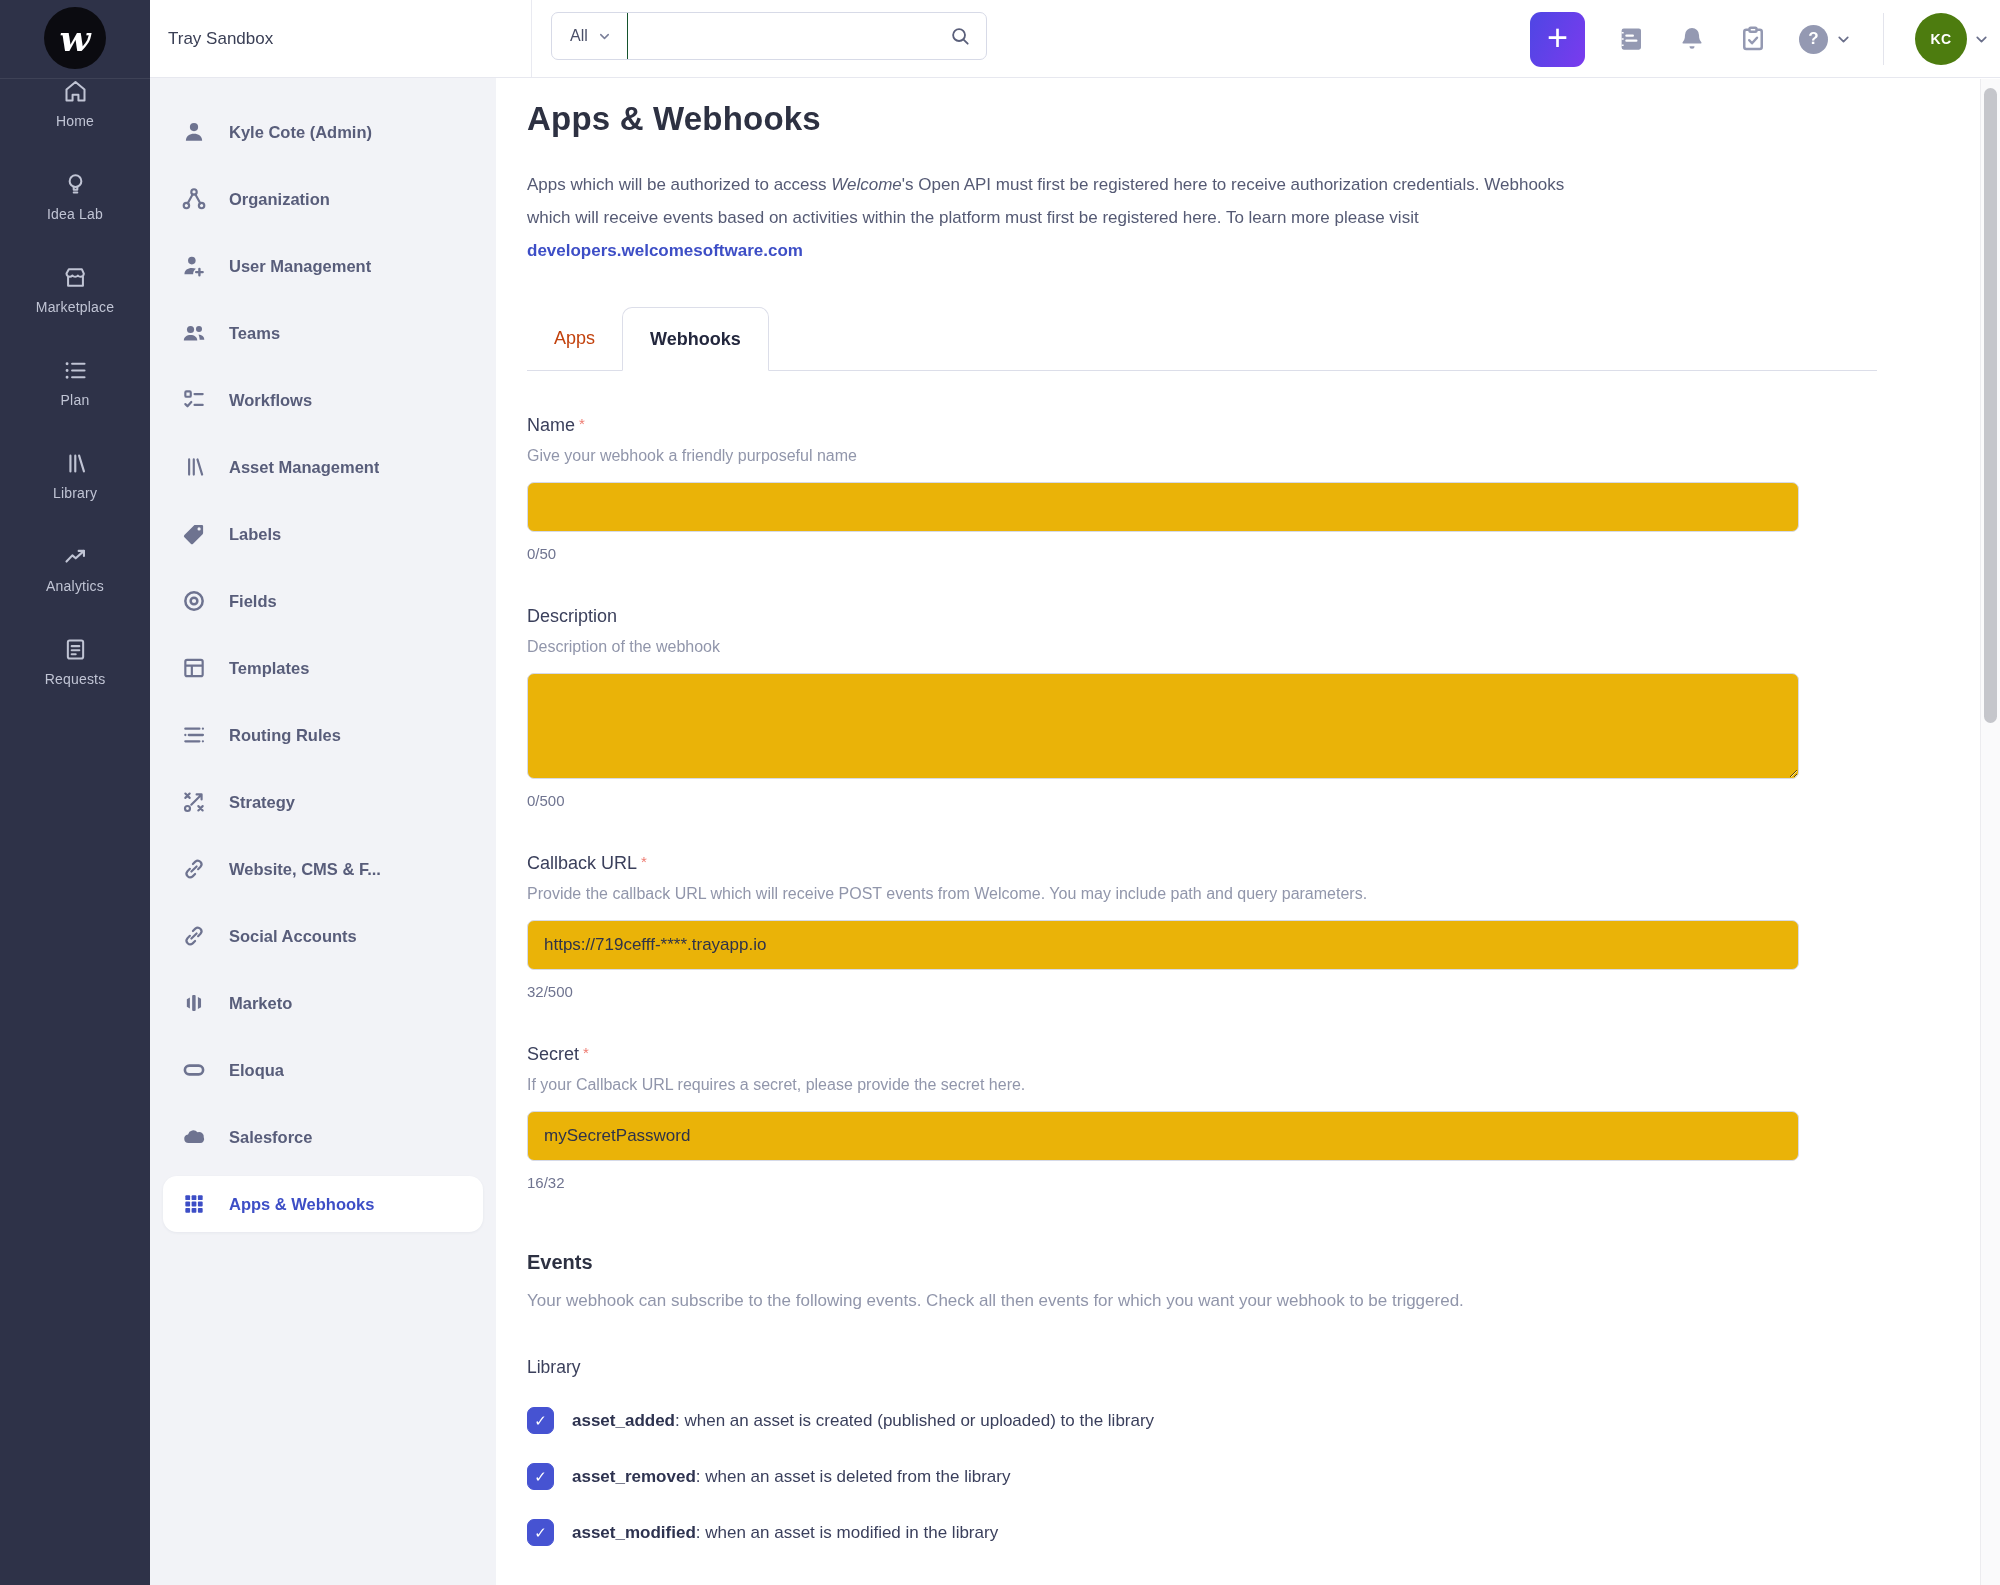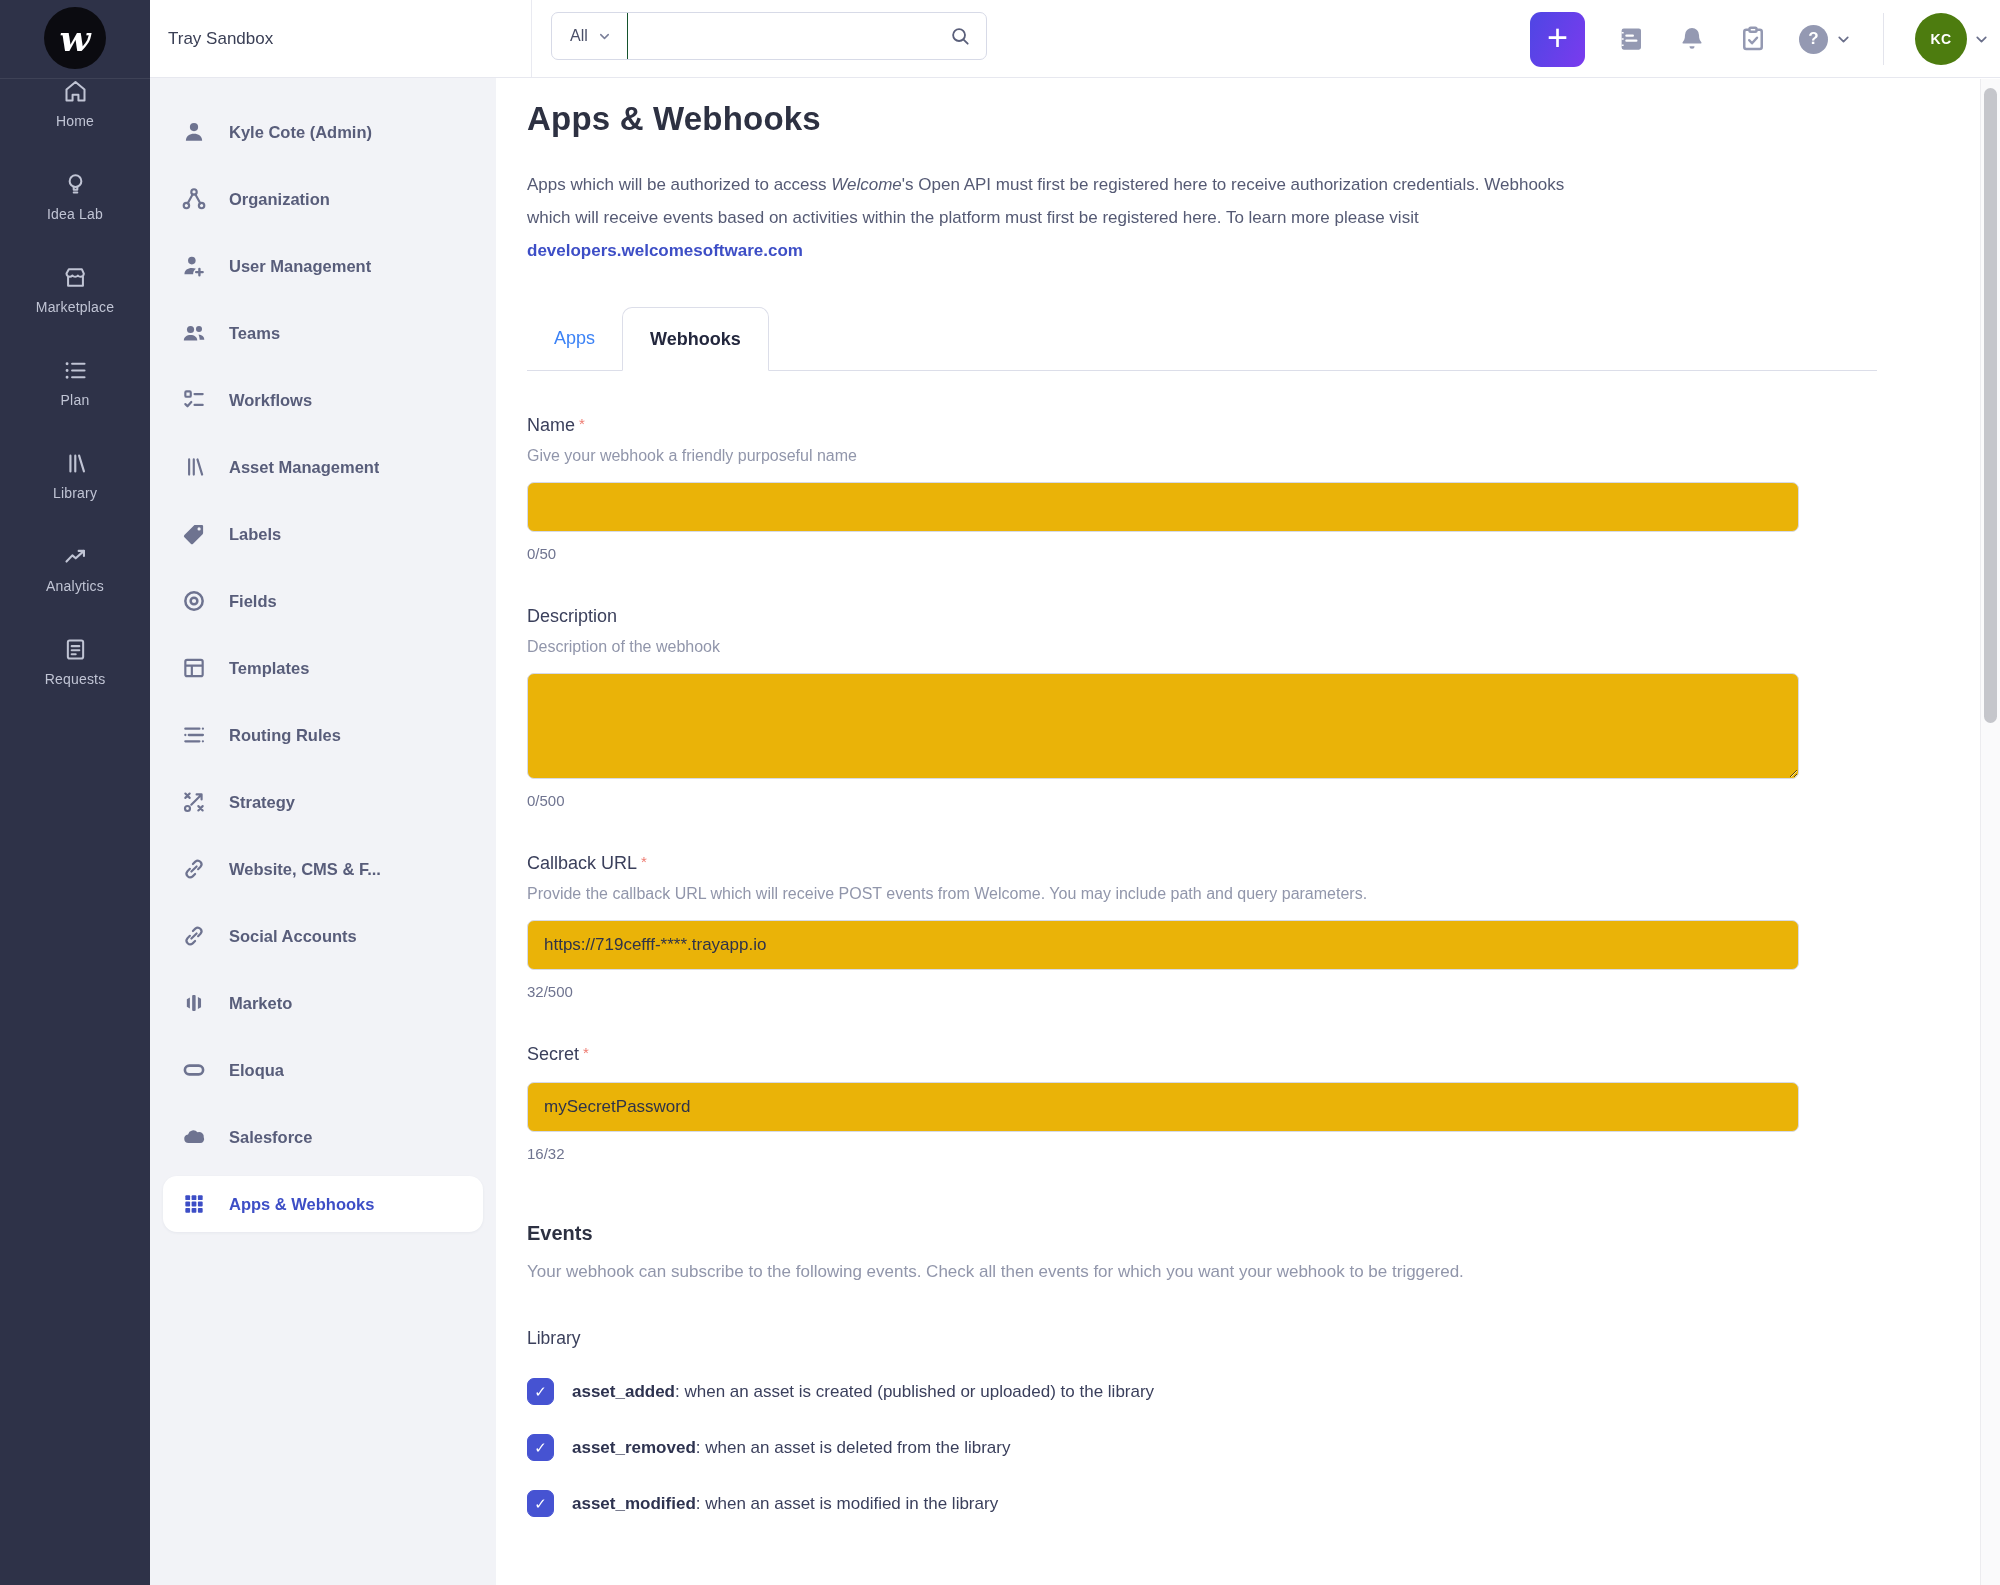--- a/index.html
+++ b/index.html
@@ -62,21 +62,21 @@
   
   .main { position:absolute; left:496px; top:78px; right:20px; bottom:0; background:#fff; overflow:hidden; z-index:1; }
   .content { margin:22px 0 0 31px; width:1350px; }
   .page-title { font-size:33px; color:#2D3142; margin:8px 0 30px; font-weight:700; letter-spacing:.2px; }
   .desc { font-size:17px; line-height:33px; color:#555A74; margin:0; }
   .desc em { font-style:italic; }
   .desc-link { display:block; font-size:17px; line-height:33px; font-weight:700; color:#3D4EC6;
     text-decoration:none; cursor:pointer; }
 
   .tabs { display:flex; align-items:flex-end; margin-top:38px; border-bottom:1px solid #DCDEE9; height:66px; }
-  .tab { padding:0 27px; font-size:18px; color:#3b82f6; display:flex; align-items:center; height:64px; cursor:pointer; }
+  .tab { padding:0 27px; font-size:18px; color:#c2410c; display:flex; align-items:center; height:64px; cursor:pointer; }
   .tab.active { background:#fff; border:1px solid #DCDEE9; border-bottom:1px solid #fff;
     border-radius:10px 10px 0 0; margin-bottom:-1px; color:#23273D; font-weight:700; }
 
   .field { margin-top:44px; }
   .f-label { font-size:18px; color:#3B405C; }
   .req { color:#EE7A70; margin-left:4px; font-size:15px; vertical-align:top; }
   .f-help { font-size:16px; color:#9196AB; margin-top:11px; }
   .f-input { display:block; margin-top:17px; width:1272px; height:50px; border:1px solid #D6DAE8;
     border-radius:7px; font-size:17px; color:#2F3349; padding:0 16px; background:#eab308;
     font-family:inherit; outline:none; }
@@ -407,20 +407,21 @@
 
       <div class="field">
         <div class="f-label"><span>Callback URL</span><span class="req">*</span></div>
         <div class="f-help">Provide the callback URL which will receive POST events from Welcome. You may include path and query parameters.</div>
         <input class="f-input" type="text" value="https://719cefff-****.trayapp.io" style="">
         <div class="f-counter">32/500</div>
       </div>
 
       <div class="field">
         <div class="f-label"><span>Secret</span><span class="req">*</span></div>
+        <div class="f-help">If your Callback URL requires a secret, please provide the secret here.</div>
         <input class="f-input" type="text" value="mySecretPassword" style="">
         <div class="f-counter">16/32</div>
       </div>
 
       <div class="events-title">Events</div>
       <div class="events-desc">Your webhook can subscribe to the following events. Check all then events for which you want your webhook to be triggered.</div>
       <div class="group-label">Library</div>
 
       <div class="check-row">
         <span class="checkbox on">✓</span>

